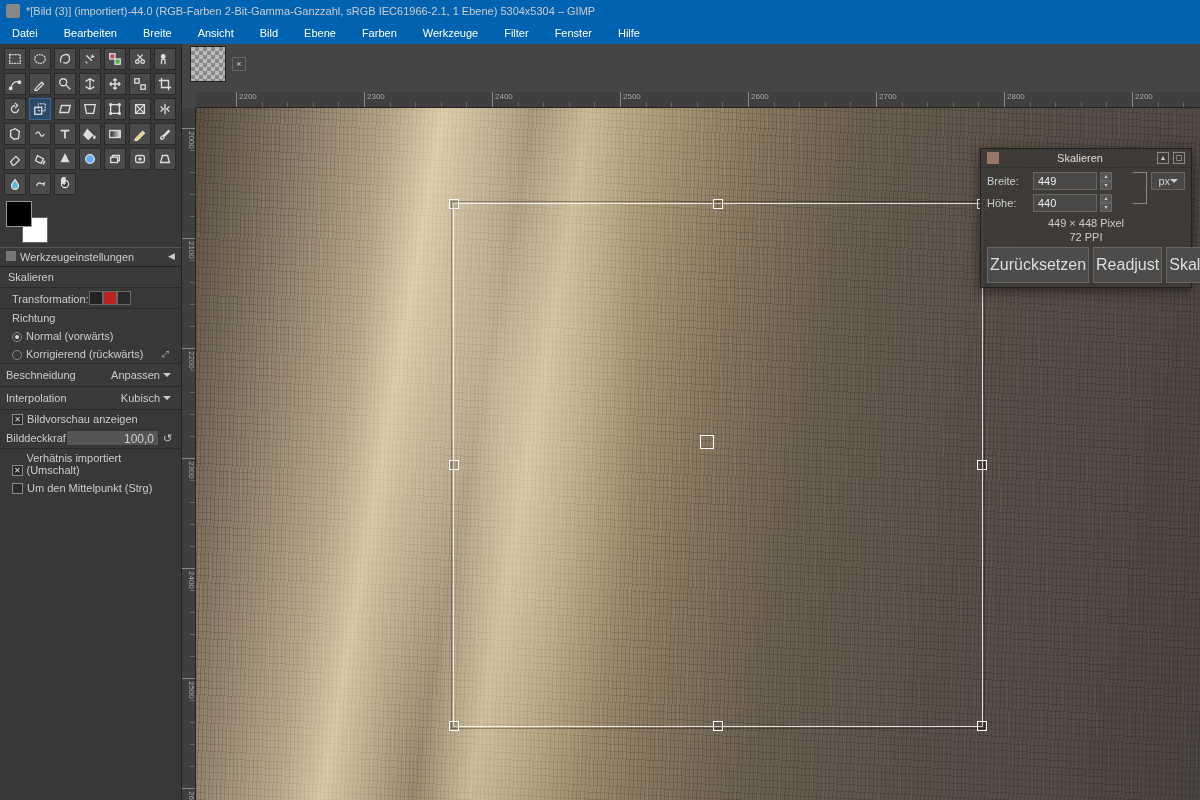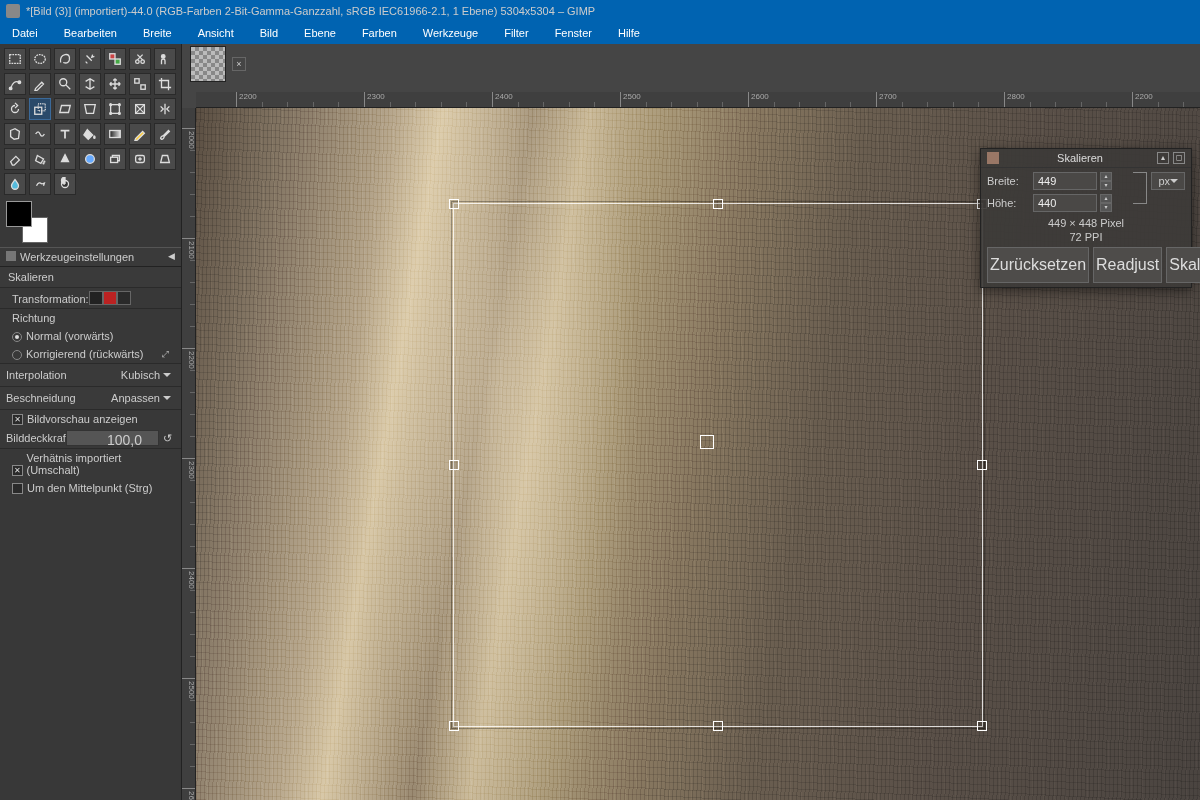--- a/index.html
+++ b/index.html
@@ -26,21 +26,21 @@
 .sw1{background:#222}.sw2{background:#b22}.sw3{background:#2a2a2a}
 .radio{width:10px;height:10px;border-radius:50%;border:1px solid #888;display:inline-block;margin-right:4px}
 .radio.on::after{content:"";display:block;width:4px;height:4px;background:#ddd;border-radius:50%;margin:2px}
 .sect{border-top:1px solid #2a2a2a;padding:4px 6px;display:flex;justify-content:space-between;align-items:center;background:#3a3a3a}
 .dd{background:#3a3a3a;padding:1px 4px;display:flex;align-items:center;gap:3px}
 .chev{border:4px solid transparent;border-top-color:#ccc;margin-top:3px}
 .chk{width:11px;height:11px;border:1px solid #888;background:#2a2a2a;display:inline-flex;align-items:center;justify-content:center;margin-right:4px}
 .chk.on::after{content:"✕";font-size:8px;color:#ddd}
 .slider-row{padding:2px 6px;display:flex;align-items:center}
 .slider-track{flex:1;height:16px;background:#555;position:relative;border:1px solid #333}
-.slider-val{position:absolute;right:16px;top:1px;font-size:14px}
+.slider-val{position:absolute;right:4px;top:1px;font-size:12px}
 .reset-ic{width:12px;height:12px;margin-left:4px}
 .canvas-area{flex:1;position:relative;background:#454545;overflow:hidden}
 .layer-tab{position:absolute;top:0;left:8px;height:40px;display:flex;align-items:center;gap:6px}
 .thumb{width:36px;height:36px;background:repeating-conic-gradient(#888 0 25%,#bbb 0 50%) 0 0/8px 8px;border:1px solid #222}
 .tab-close{width:14px;height:14px;border:1px solid #666;display:flex;align-items:center;justify-content:center;font-size:9px;cursor:pointer}
 .ruler-h{position:absolute;top:48px;left:14px;right:0;height:16px;background:#3f3f3f;border-bottom:1px solid #222;overflow:hidden}
 .ruler-v{position:absolute;top:64px;left:0;width:14px;bottom:0;background:#3f3f3f;border-right:1px solid #222;overflow:hidden}
 .ruler-h .tick{position:absolute;top:0;height:16px;border-left:1px solid #888;font-size:8px;color:#aaa;padding-left:2px;line-height:9px}
 .ruler-h .minor{position:absolute;top:10px;height:6px;border-left:1px solid #666}
 .ruler-v .tick{position:absolute;left:0;width:14px;border-top:1px solid #888;font-size:8px;color:#aaa;writing-mode:vertical-rl;padding-top:2px}
@@ -347,30 +347,30 @@
           <span class="radio on"></span>
           <span>Normal (vorwärts)</span>
         </div>
       <div class="opt-row">
           <span class="radio"></span>
           <span>Korrigierend (rückwärts)</span>
           <span style="margin-left:auto;font-size:9px">⤢</span>
         </div>
 
       <div class="sect">
+        <span>Beschneidung</span>
+        <span class="dd">
+            <span>Anpassen</span>
+            <span class="chev"></span>
+          </span>
+      </div>
+      <div class="sect">
         <span>Interpolation</span>
         <span class="dd">
             <span>Kubisch</span>
-            <span class="chev"></span>
-          </span>
-      </div>
-      <div class="sect">
-        <span>Beschneidung</span>
-        <span class="dd">
-            <span>Anpassen</span>
             <span class="chev"></span>
           </span>
       </div>
 
       <div class="opt-row" style="border-top:1px solid #2a2a2a">
           <span class="chk on"></span>
           <span>Bildvorschau anzeigen</span>
         </div>
       <div class="slider-row">
         <span style="width:60px">Bilddeckkraft</span>

